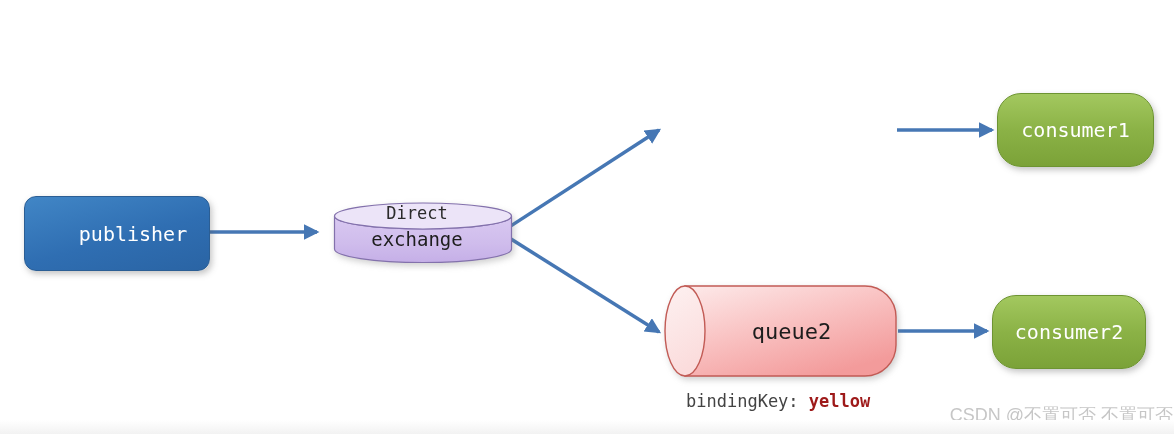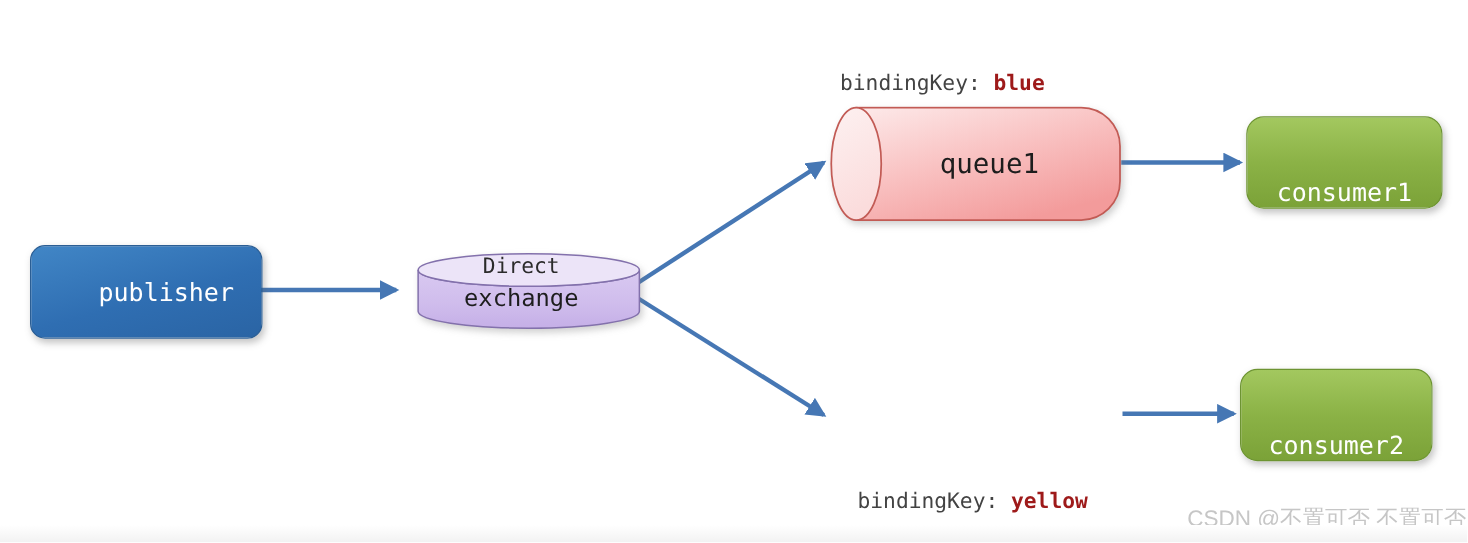--- a/index.html
+++ b/index.html
@@ -18,24 +18,23 @@
     box-shadow:2px 3px 6px rgba(90,90,90,.35);
   }
   .publisher{
     left:24px;top:196px;width:152px;height:73px;
     border-radius:12px;
     background:linear-gradient(165deg,#4186c6 0%,#2f6eb2 55%,#2a64a4 100%);
     border:1px solid #2b5e94;
     padding-left:32px;
   }
   .consumer{
-    border-radius:14px;
+    border-radius:24px;
     background:linear-gradient(180deg,#a3c85f 0%,#8bb246 50%,#7ba238 100%);
     border:1px solid #6d9432;
-    align-items:flex-end;
   }
   .consumer1{left:997px;top:93px;width:155px;height:72px;}
   .consumer2{left:992px;top:295px;width:152px;height:72px;}
   .cyl{position:absolute;}
   .cyl svg{display:block;filter:drop-shadow(2px 3px 3px rgba(120,120,120,.35));}
   .cyl-label{
     position:absolute;left:22px;right:0;top:0;bottom:0;
     display:flex;align-items:center;justify-content:center;
     color:#1d1d1d;font-size:22px;pointer-events:none;
   }
@@ -113,35 +112,34 @@
 
   <div class="cyl exchange">
     <svg width="180" height="62" viewBox="0 0 180 62">
       <path d="M1.5,14 L1.5,47 A88.5,13.5 0 0 0 178.5,47 L178.5,14 A88.5,13 0 0 1 1.5,14 Z" fill="url(#exbody)" stroke="#8371ac" stroke-width="1.2"></path>
       <ellipse cx="90" cy="14" rx="88.5" ry="13" fill="#ece4f8" stroke="#8371ac" stroke-width="1.2"></ellipse>
     </svg>
     <div class="ex-type">Direct</div>
     <div class="ex-name">exchange</div>
   </div>
 
-  <div class="cyl queue1">
+
+  <div class="cyl queue2">
     <svg width="235" height="92" viewBox="0 0 235 92">
       <path d="M22,1 L202,1 A31,31 0 0 1 233,32 L233,60 A31,31 0 0 1 202,91 L22,91 Z" fill="url(#qbody)" stroke="#c25b55" stroke-width="1.4"></path>
       <ellipse cx="22" cy="46" rx="20" ry="45" fill="url(#qcap)" stroke="#c25b55" stroke-width="1.4"></ellipse>
     </svg>
-    <div class="cyl-label">queue1</div>
+    <div class="cyl-label">queue2</div>
   </div>
-
 
   <div class="node consumer consumer1">
     <span>consumer1</span>
   </div>
   <div class="node consumer consumer2">
     <span>consumer2</span>
   </div>
 
-  <div class="binding binding1"><span>bindingKey: </span><span class="key">blue</span></div>
   <div class="binding binding2"><span>bindingKey: </span><span class="key">yellow</span></div>
 
   <div class="watermark">CSDN @不置可否 不置可否</div>
 
   <div class="page-fade"></div>
 </div>
 
 </body></html>

